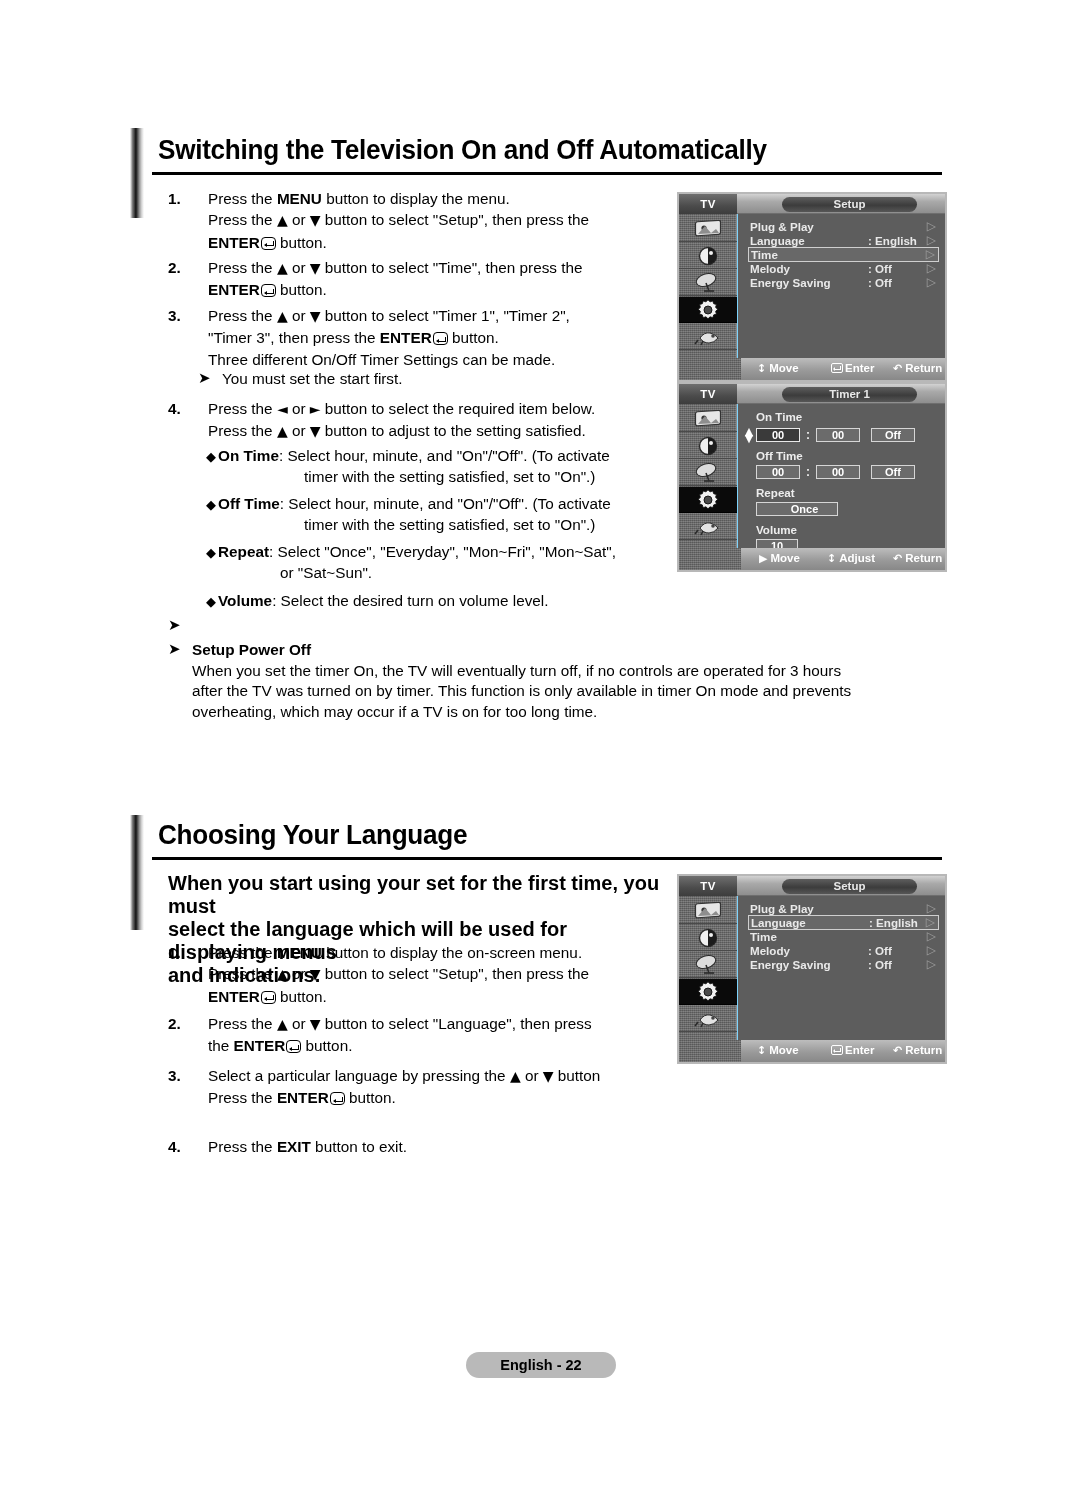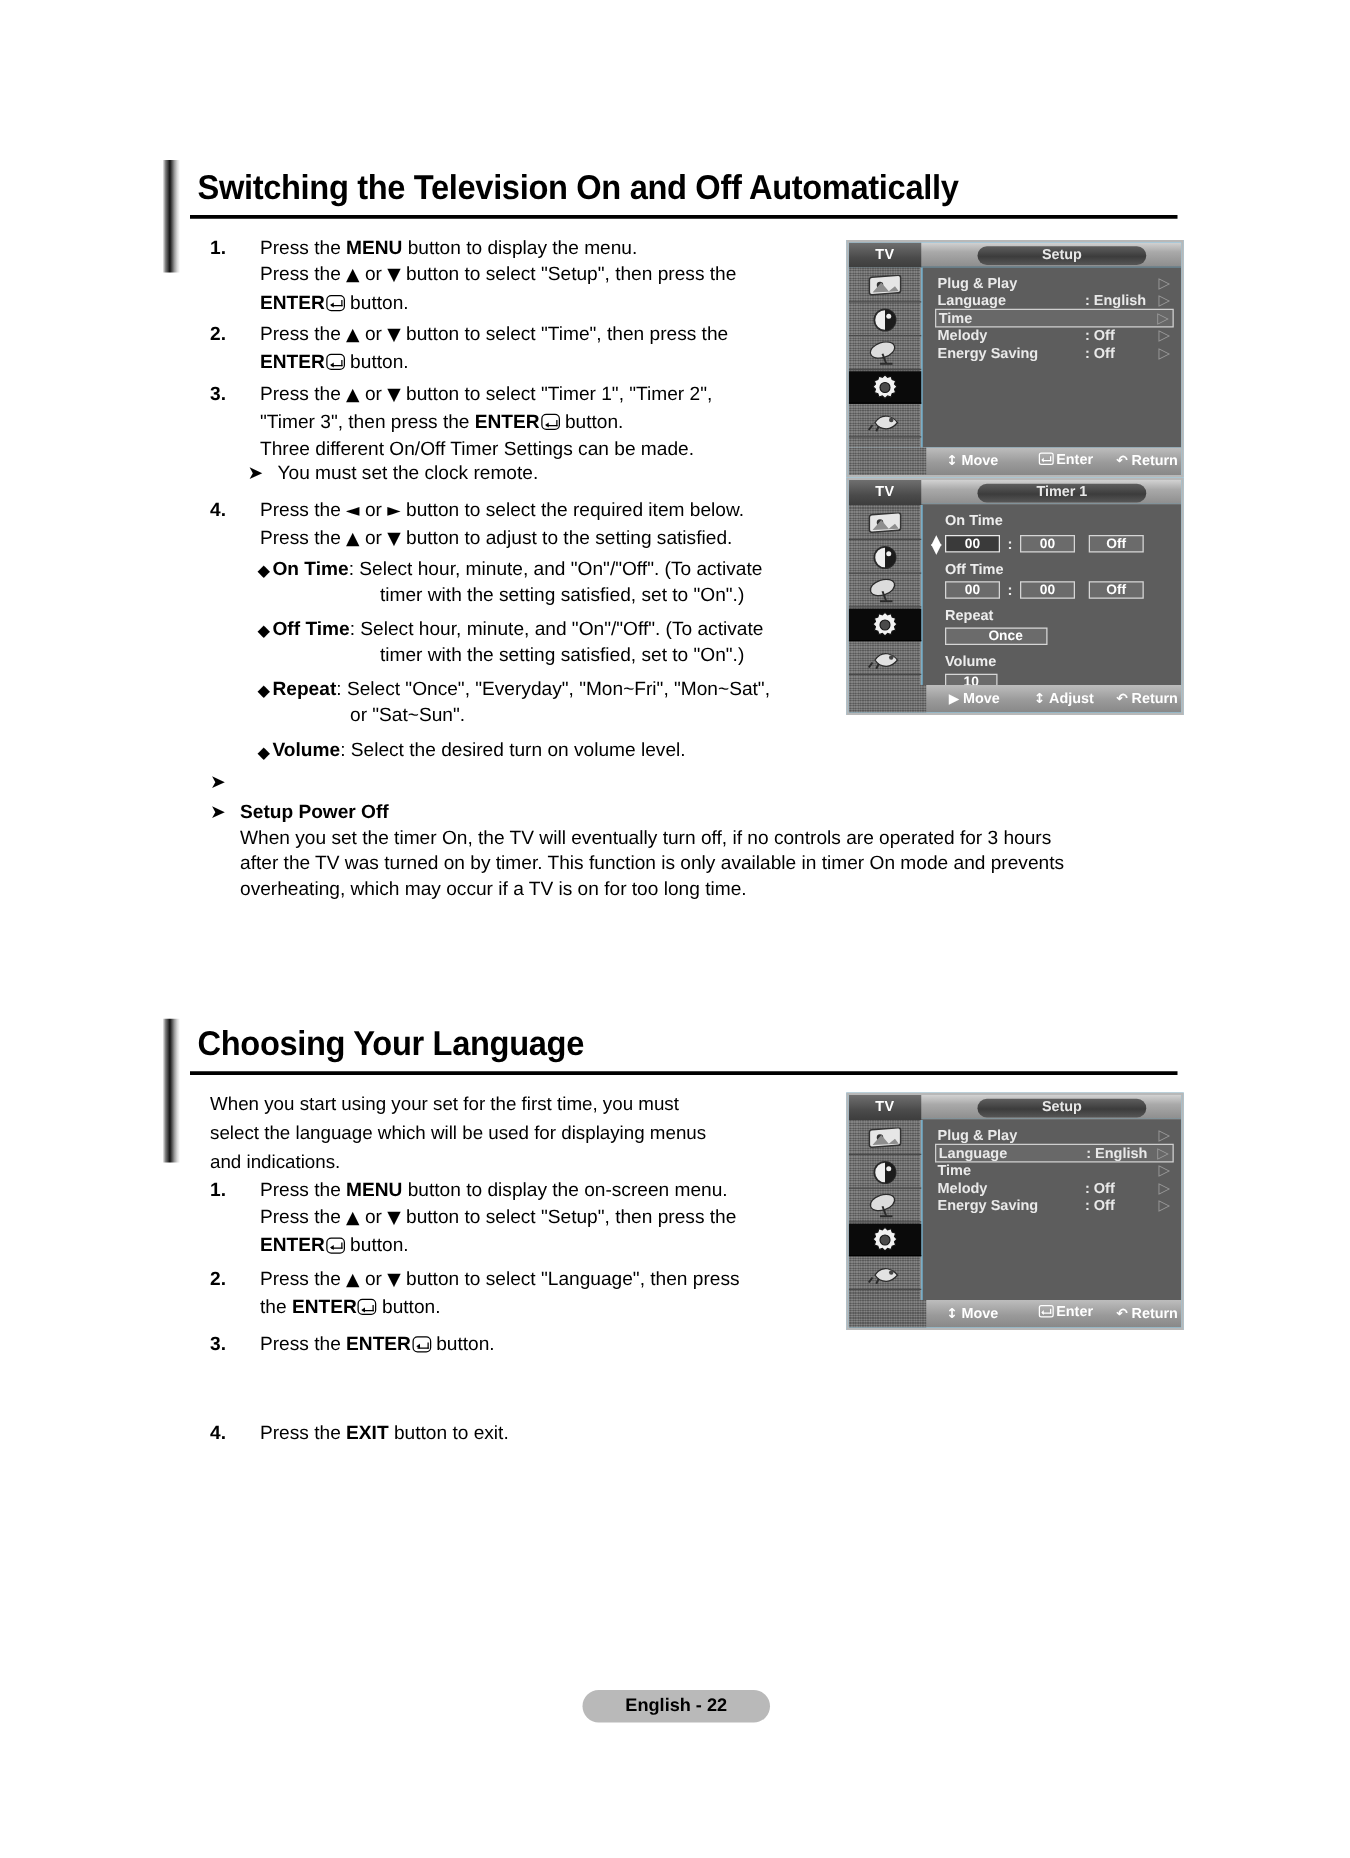--- a/index.html
+++ b/index.html
@@ -97,22 +97,22 @@
   }
   .note .na {
     position:absolute; left:0; top:-1px;
     font-family:"DejaVu Sans", sans-serif;
     font-size:15px;
   }
   .note .ntxt { margin-left:24px; }
 
   .bold-intro {
     position:absolute;
-    font-weight:normal;
-    font-size:15px;
+    font-weight:bold;
+    font-size:20px;
     line-height:23px;
   }
 
   
   .osd {
     position:absolute;
     width:270px; height:190px;
     background:#7dd3fc;
     border:2px solid #b8b8b8;
     font-family:"Liberation Sans", sans-serif;
@@ -278,21 +278,21 @@
   <span class="num">3.</span>
   <div class="body">
     <div>Press the <span class="arrowglyph">▲</span> or <span class="arrowglyph">▼</span> button to select "Timer 1", "Timer 2",</div>
     <div>"Timer 3", then press the <span class="b">ENTER</span><span class="enterkey"></span> button.</div>
     <div>Three different On/Off Timer Settings can be made.</div>
   </div>
 </div>
 
 <div class="note" style="left:198px; top:369px; width:460px;">
   <span class="na">➤</span>
-  <span class="ntxt">You must set the clock remote.</span>
+  <span class="ntxt">You must set the start first.</span>
 </div>
 
 <div class="step" style="left:168px; top:398px; width:500px;">
   <span class="num">4.</span>
   <div class="body">
     <div>Press the <span class="arrowglyph">◄</span> or <span class="arrowglyph">►</span> button to select the required item below.</div>
     <div>Press the <span class="arrowglyph">▲</span> or <span class="arrowglyph">▼</span> button to adjust to the setting satisfied.</div>
   </div>
 </div>
 
@@ -548,20 +548,21 @@
   <span class="num">2.</span>
   <div class="body">
     <div>Press the <span class="arrowglyph">▲</span> or <span class="arrowglyph">▼</span> button to select "Language", then press</div>
     <div>the <span class="b">ENTER</span><span class="enterkey"></span> button.</div>
   </div>
 </div>
 
 <div class="step" style="left:168px; top:1065px; width:510px;">
   <span class="num">3.</span>
   <div class="body">
+    <div>Select a particular language by pressing the <span class="arrowglyph">▲</span> or <span class="arrowglyph">▼</span> button</div>
     <div>Press the <span class="b">ENTER</span><span class="enterkey"></span> button.</div>
   </div>
 </div>
 
 <div class="step" style="left:168px; top:1136px; width:500px;">
   <span class="num">4.</span>
   <div class="body">
     <div>Press the <span class="b">EXIT</span> button to exit.</div>
   </div>
 </div>

